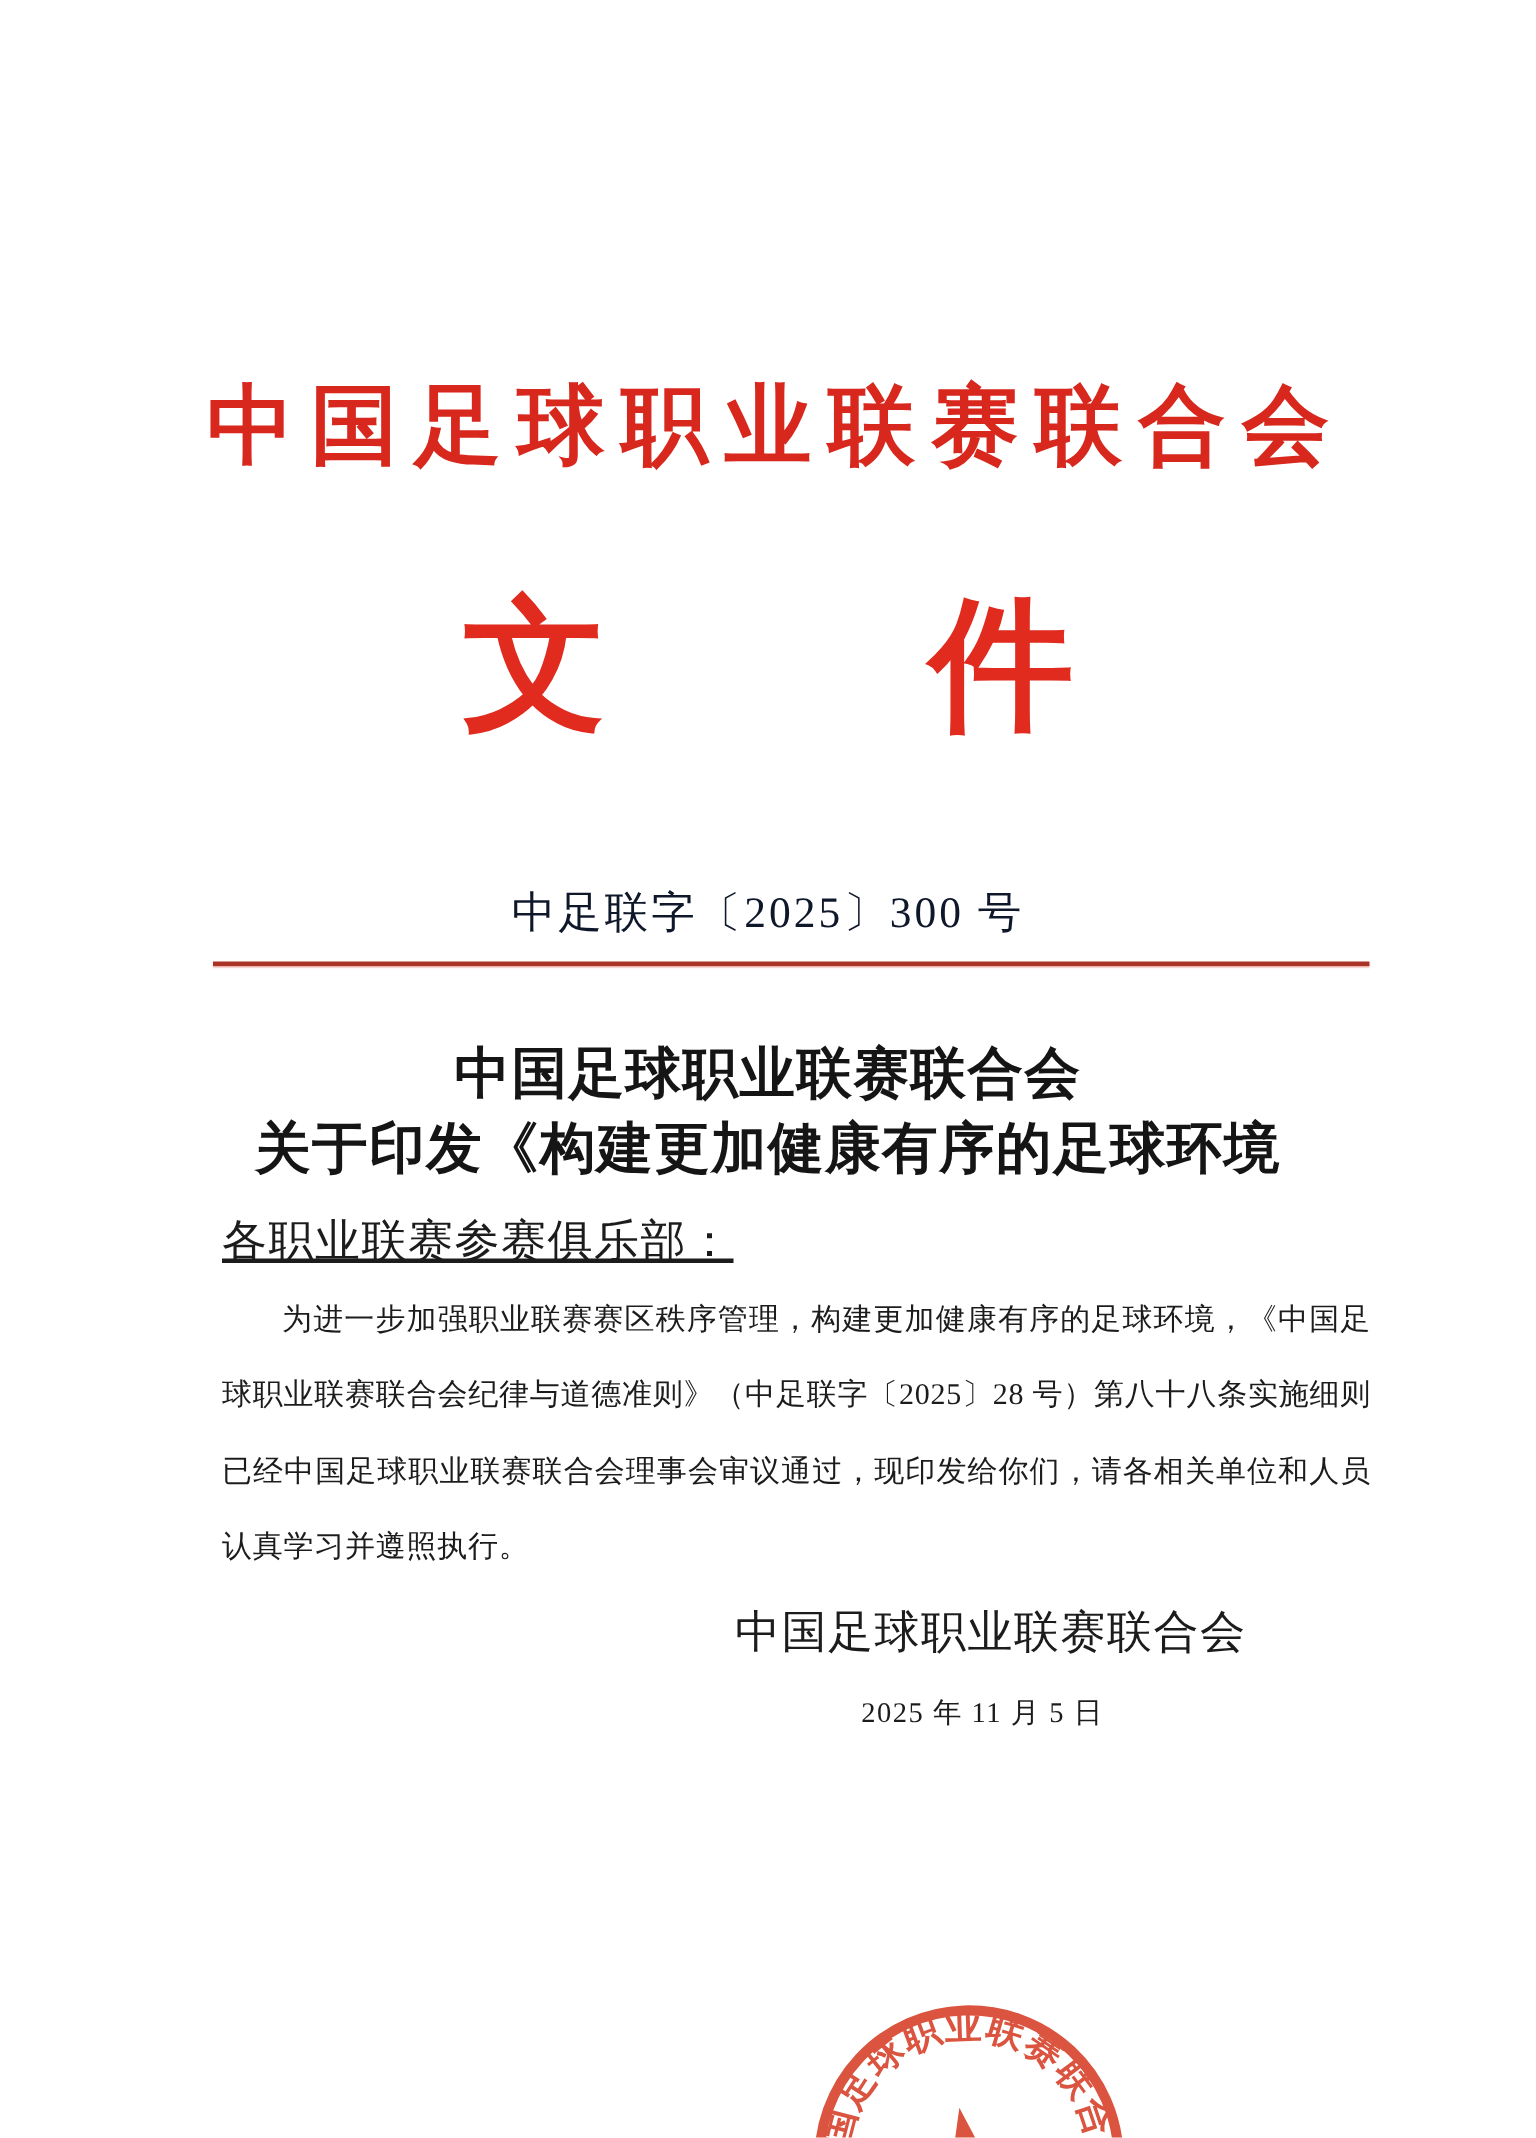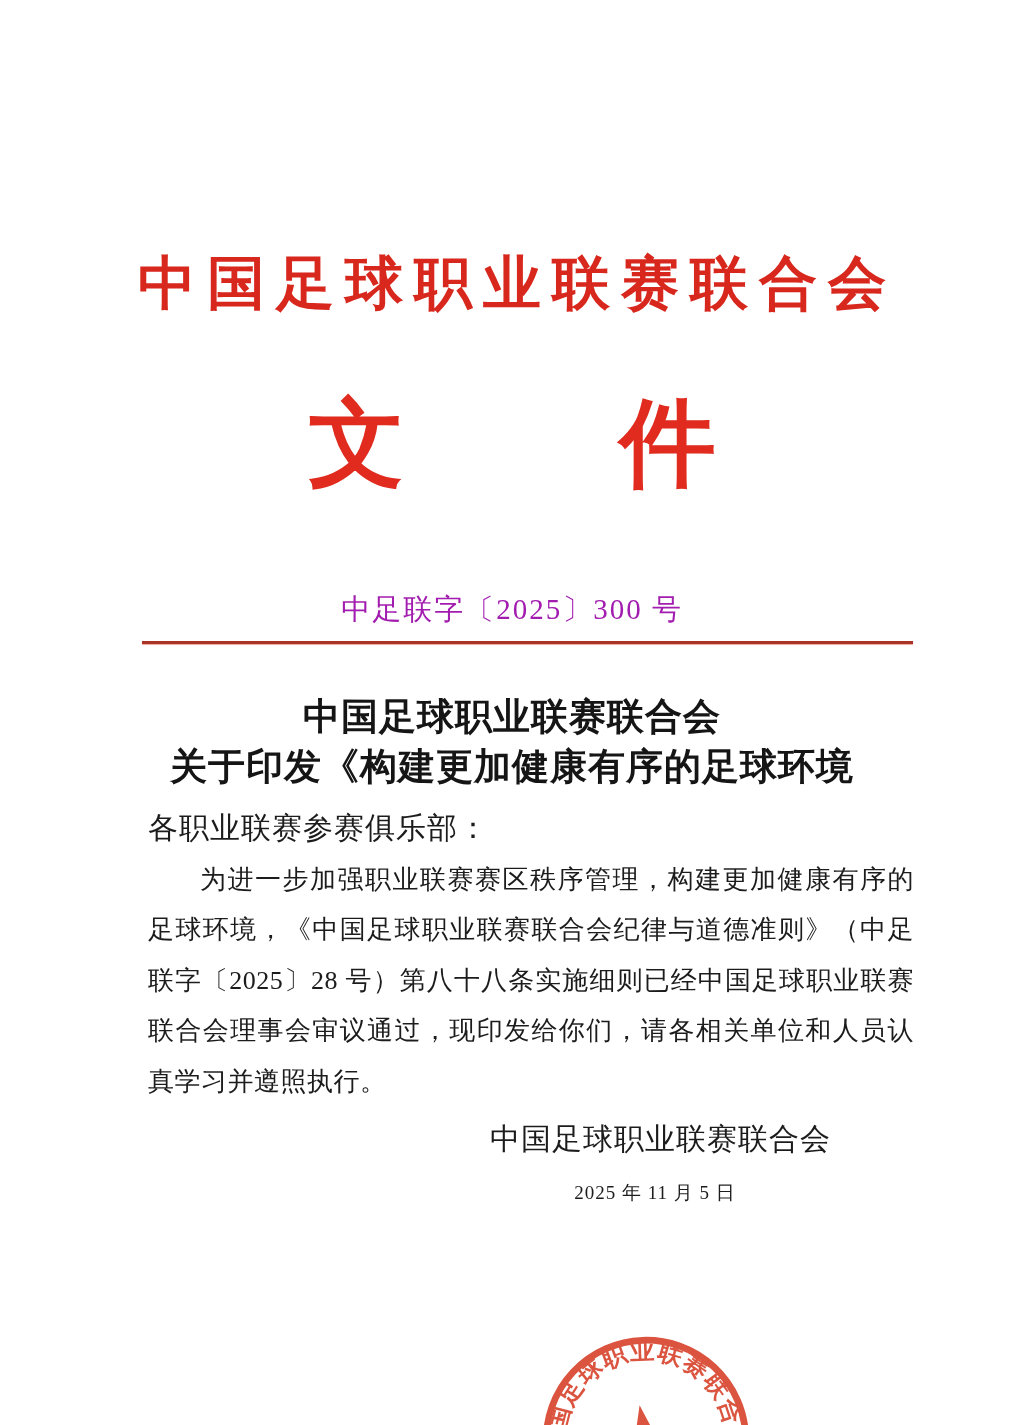--- a/index.html
+++ b/index.html
@@ -36,21 +36,21 @@
     font-size: 96px;
     line-height: 1;
     font-weight: 700;
     color: #e02b1e;
   }
   .doc-number {
     margin-top: 100px;
     text-align: center;
     font-size: 29px;
     line-height: 1.2;
-    color: #a21caf;
+    color: #0f172a;
     letter-spacing: 2px;
   }
   .red-divider {
     margin: 14px 111px 0 142px;
     height: 0;
     border: none;
     border-top: 3.5px solid #a93326;
     box-shadow: 0 1px 1px rgba(216,64,48,.45);
   }
   
@@ -62,24 +62,25 @@
     line-height: 50px;
     letter-spacing: 1px;
     color: #151515;
   }
   
   .salutation {
     margin: 15px 112px 0 148px;
     font-size: 30px;
     line-height: 42px;
     letter-spacing: 1px;
+    text-decoration: underline;
   }
   .body-paragraph {
     margin: 6px 110px 0 148px;
-    font-size: 26px;
+    font-size: 20px;
     line-height: 50.5px;
     letter-spacing: 0.5px;
     text-indent: 2em;
     text-align: justify;
   }
   
   .closing {
     width: 330px;
     margin: 12px 0 0 490px;
     text-align: center;

